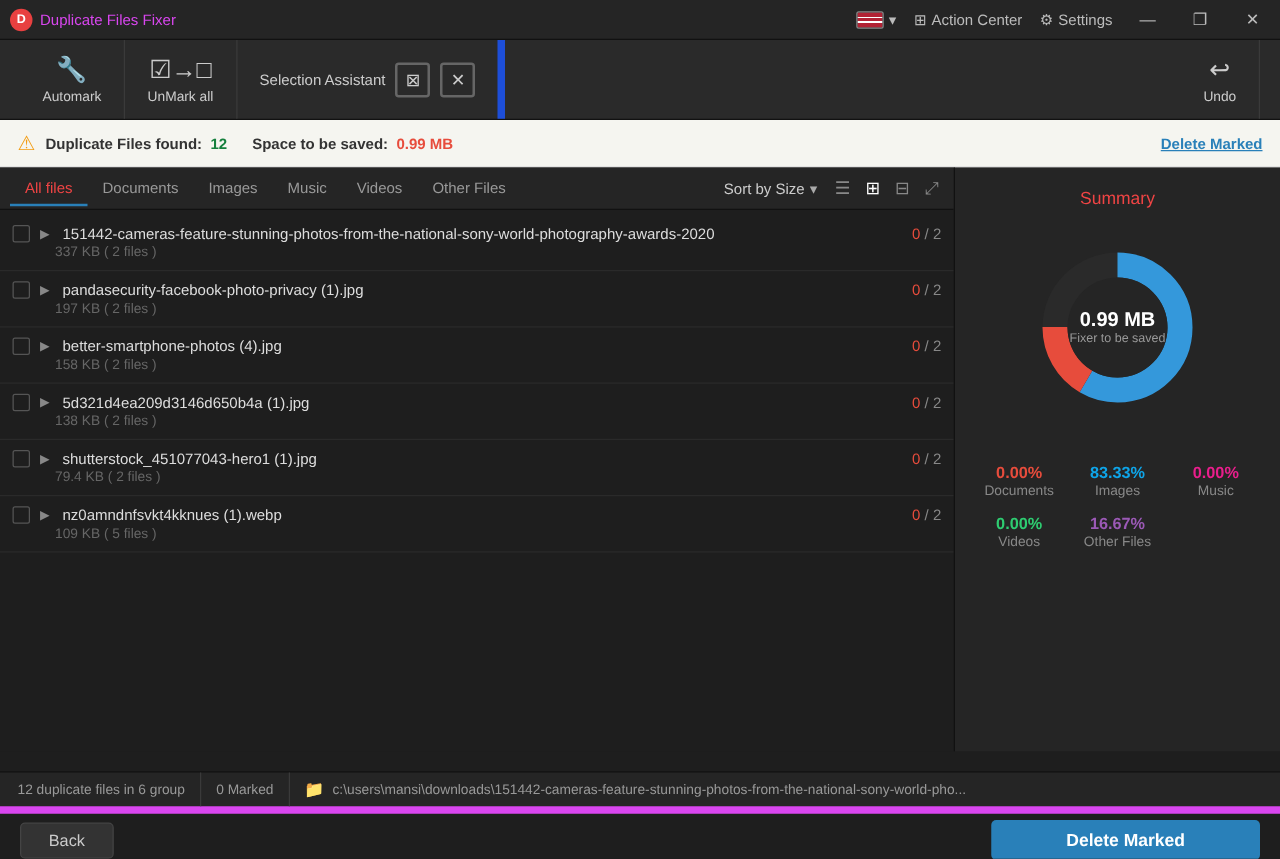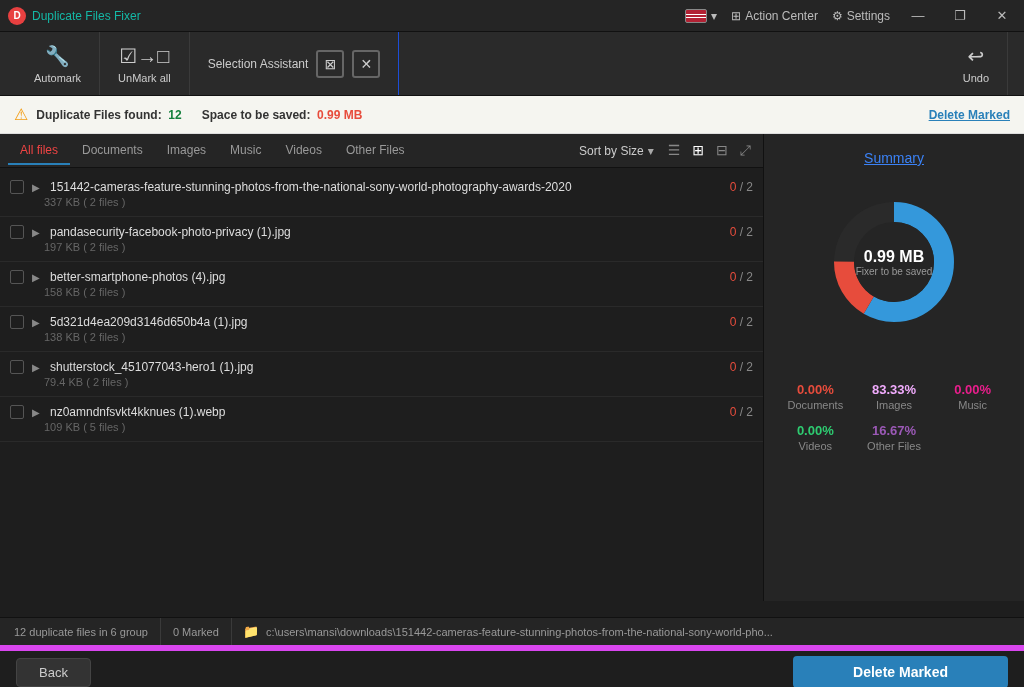--- a/index.html
+++ b/index.html
@@ -24,21 +24,21 @@
     }
     #titlebar .app-icon {
       width: 18px; height: 18px;
       background: #e84040;
       border-radius: 50%;
       margin-right: 6px;
       display: flex; align-items: center; justify-content: center;
       font-size: 10px; color: #fff; font-weight: bold;
     }
     #titlebar .app-title {
-      color: #14b8a6; font-size: 12px; flex: 1;
+      color: #d946ef; font-size: 12px; flex: 1;
     }
     #titlebar .title-actions {
       display: flex; align-items: center; gap: 14px;
     }
     #titlebar .title-actions .action-item {
       display: flex; align-items: center; gap: 4px;
       color: #bbb; font-size: 12px; cursor: pointer;
     }
     .win-btn {
       width: 28px; height: 28px;
@@ -64,21 +64,21 @@
       border-right: 1px solid #3a3a3a;
       height: 100%;
       gap: 4px;
       font-size: 11px;
     }
     .toolbar-btn .icon { font-size: 20px; }
 
     .selection-assistant {
       display: flex; align-items: center; gap: 8px;
       padding: 0 18px;
-      border-right: 1px solid #1d4ed8;
+      border-right: 6px solid #1d4ed8;
       height: 100%; color: #ccc;
     }
     .sa-icon {
       width: 28px; height: 28px;
       border: 2px solid #666;
       border-radius: 3px;
       display: flex; align-items: center; justify-content: center;
       font-size: 14px; cursor: pointer;
     }
 
@@ -202,23 +202,22 @@
     
     #summary-panel {
       width: 260px;
       background: #252525;
       padding: 16px;
       display: flex;
       flex-direction: column;
       align-items: center;
     }
     .summary-title {
-      color: #3b82f6; font-size: 14px; margin-bottom: 16px;
+      color: #ef4444; font-size: 14px; margin-bottom: 16px;
       align-self: center;
-      text-decoration: underline;
     }
 
     
     .donut-container {
       position: relative;
       width: 160px; height: 160px;
       margin-bottom: 20px;
     }
     .donut-container svg { width: 160px; height: 160px; }
     .donut-center {
@@ -233,27 +232,27 @@
     .donut-label {
       color: #999; font-size: 10px;
     }
 
     
     .stats-grid {
       display: grid;
       grid-template-columns: 1fr 1fr 1fr;
       gap: 12px 8px;
       width: 100%;
-      margin-top: 20px;
+      margin-top: 8px;
     }
     .stat-item { text-align: center; }
     .stat-pct { font-size: 13px; font-weight: bold; }
     .stat-name { font-size: 11px; color: #888; margin-top: 2px; }
     .stat-documents .stat-pct { color: #e74c3c; }
-    .stat-images .stat-pct { color: #f0abfc; }
+    .stat-images .stat-pct { color: #0ea5e9; }
     .stat-music .stat-pct { color: #e91e8c; }
     .stat-videos .stat-pct { color: #2ecc71; }
     .stat-other .stat-pct { color: #9b59b6; }
 
     
     #statusbar {
       background: #252525;
       height: 28px;
       display: flex;
       align-items: center;

